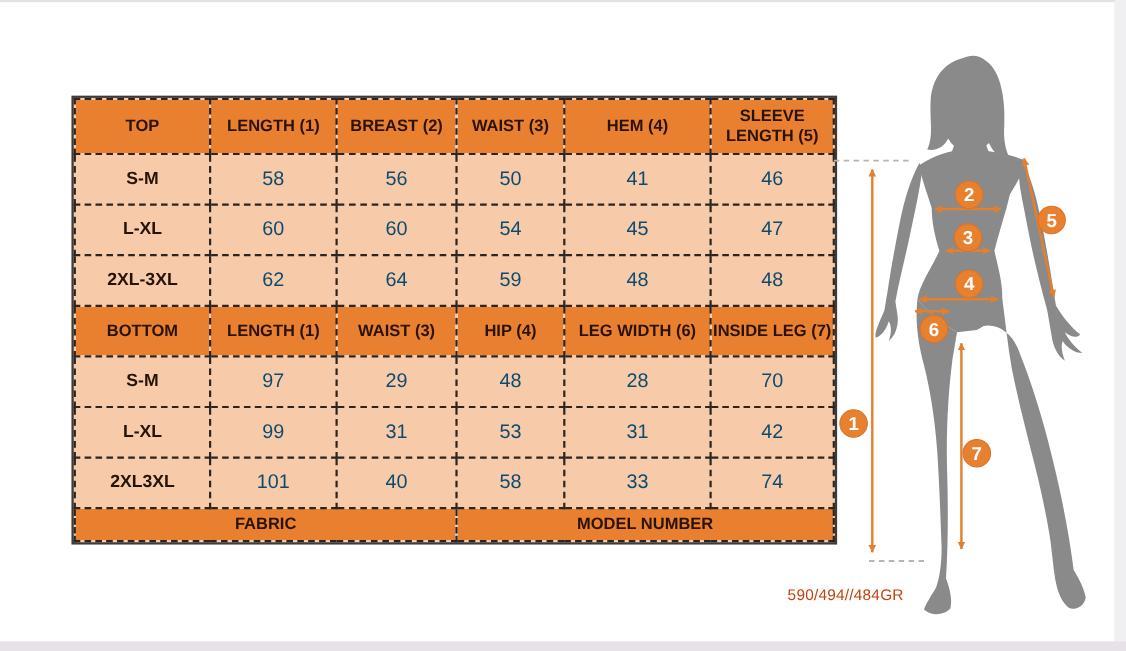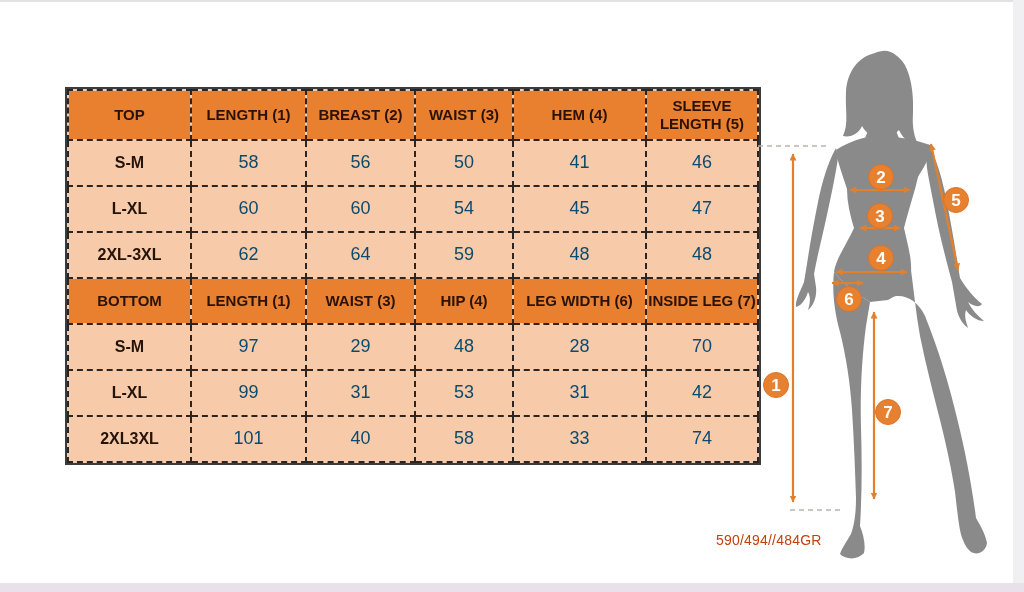--- a/index.html
+++ b/index.html
@@ -105,20 +105,24 @@
       <td>31</td>
       <td>42</td>
     </tr>
     <tr class="rh-row">
       <td class="size">2XL3XL</td>
       <td>101</td>
       <td>40</td>
       <td>58</td>
       <td>33</td>
       <td>74</td>
+    </tr>
+    <tr class="rh-fab">
+      <th colspan="3">FABRIC</th>
+      <th colspan="3">MODEL NUMBER</th>
     </tr>
   </tbody>
       </table>
   </div>
 
   <div class="code-note">590/494//484GR</div>
 
   <svg class="figure-svg" width="270" height="555" viewBox="0 0 270 555">
     <defs>
       <marker id="ah" markerWidth="9" markerHeight="8" refX="6.5" refY="3.5" orient="auto-start-reverse" markerUnits="userSpaceOnUse">

